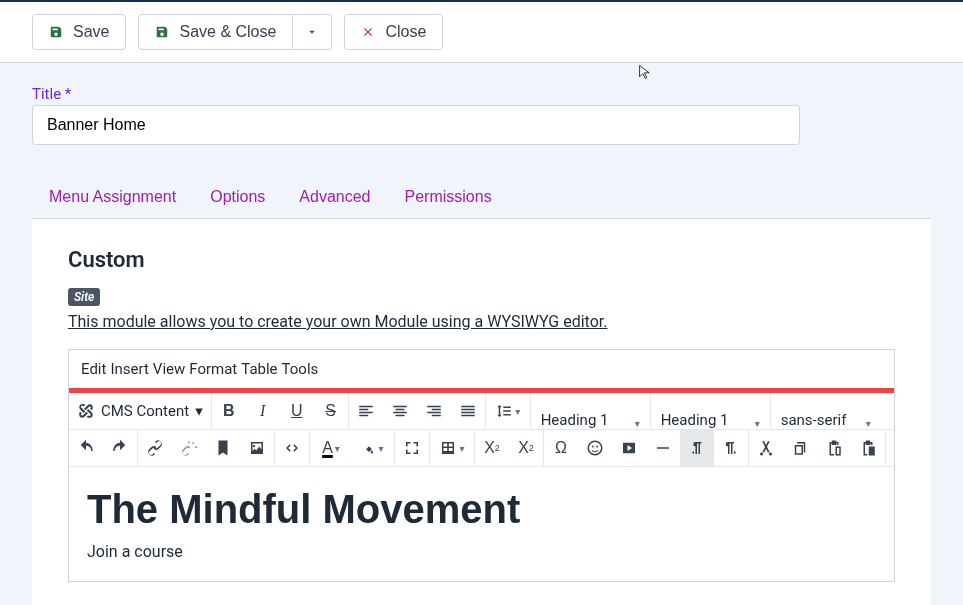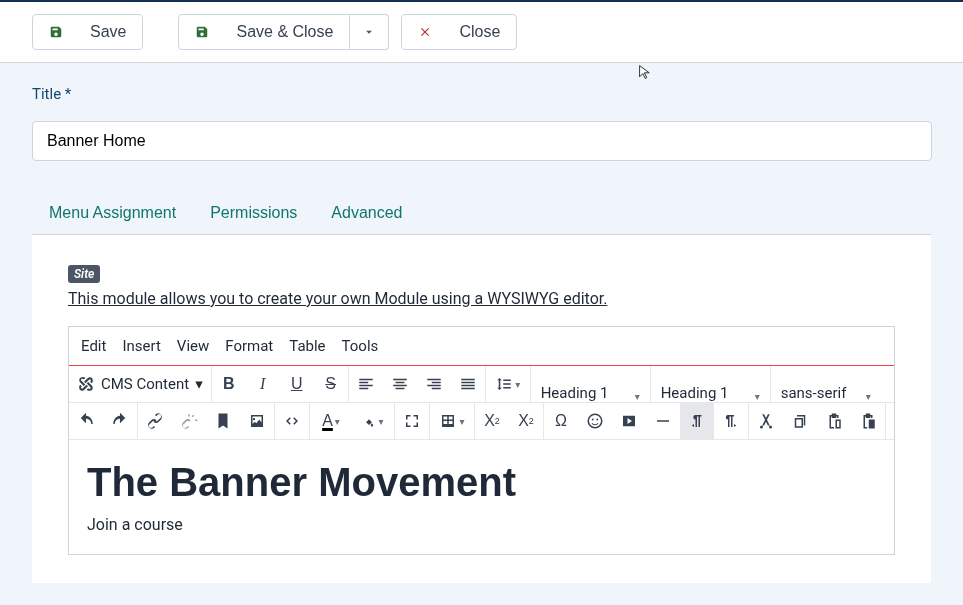--- a/index.html
+++ b/index.html
@@ -1,39 +1,39 @@
 <!DOCTYPE html>
 <html><head>
 <meta charset="utf-8">
 <style>
 * { box-sizing: border-box; margin: 0; padding: 0; }
 body { font-family: -apple-system, BlinkMacSystemFont, "Segoe UI", Roboto, Arial, sans-serif; background: #f0f4fb; width: 963px; height: 605px; overflow: hidden; color: #1f2937; }
 .toolbar-top { background: #fff; border-top: 2px solid #132f53; border-bottom: 1px solid #d1d5db; padding: 12px 32px; display: flex; gap: 12px; }
-.btn { display: inline-flex; align-items: center; gap: 27px; background: #fff; border: 1px solid #cbd5e0; border-radius: 4px; padding: 8px 16px; font-size: 16px; cursor: pointer; color: #374151; }
+.btn { display: inline-flex; align-items: center; gap: 10px; background: #fff; border: 1px solid #cbd5e0; border-radius: 4px; padding: 8px 16px; font-size: 16px; cursor: pointer; color: #374151; }
 .btn .ic { width: 14px; height: 14px; display: inline-flex; align-items: center; justify-content: center; }
 .btn-group { display: inline-flex; }
 .btn-group .btn { border-radius: 0; }
-.btn-group .btn:first-child { border-radius: 4px 0 0 4px; margin-left: 23px; }
+.btn-group .btn:first-child { border-radius: 4px 0 0 4px; }
 .btn-group .btn:last-child { border-radius: 0 4px 4px 0; border-left: 0; padding: 8px 12px; }
 .ic-save { fill: #2f6f3e; }
 .ic-close { fill: #c02a37; }
 .ic-caret { fill: #2f6f3e; }
 .form-section { padding: 22px 32px 0; }
-.label { font-size: 15px; color: #0c4a6e; margin-bottom: 18px; display: block; }
-.input { width: 900px; padding: 10px 14px; border: 1px solid #cbd5e0; border-radius: 4px; font-size: 16px; background:#fff; }
+.label { font-size: 15px; color: #6d28d9; margin-bottom: 2px; display: block; }
+.input { width: 768px; padding: 10px 14px; border: 1px solid #cbd5e0; border-radius: 4px; font-size: 16px; background:#fff; }
 .tabs { margin-top: 30px; border-bottom: 1px solid #d1d5db; display: flex; }
-.tab { padding: 12px 16px; font-size: 16px; cursor: pointer; border: 1px solid transparent; border-bottom: none; background: transparent; color:#0f766e; }
+.tab { padding: 12px 16px; font-size: 16px; cursor: pointer; border: 1px solid transparent; border-bottom: none; background: transparent; color:#a21caf; }
 .tab.active { background: #fff; border-color: #d1d5db; border-radius: 4px 4px 0 0; color: #1a56db; position: relative; }
 .tab.active::after { content:""; position:absolute; left:0; right:0; bottom:-1px; height:3px; background:#1a56db; border-radius: 0 0 2px 2px; }
 .content { background: #fff; padding: 28px 36px; }
 .section-title { font-size: 22px; font-weight: 600; margin-bottom: 14px; }
 .badge { display: inline-block; background: #4b5563; color: #fff; font-size: 12px; padding: 2px 6px; border-radius: 3px; font-weight:600;font-style:italic; }
 .desc { font-size: 16px; margin-top: 6px; margin-bottom: 18px; text-decoration: underline; }
 .editor { border: 1px solid #cbd5e0; background: #fff; }
-.menubar { display: flex; gap: 16px; padding: 10px 12px; border-bottom: 1px solid #ef4444; font-size: 15px; }
+.menubar { display: flex; gap: 4px; padding: 10px 12px; border-bottom: 5px solid #ef4444; font-size: 15px; }
 .menubar span { cursor: pointer; }
 .tbar { display: flex; border-bottom: 1px solid #e5e7eb; }
 .tgroup { display: flex; align-items: center; border-right: 1px solid #e5e7eb; }
 .tbtn { width: 34px; height: 36px; display: inline-flex; align-items: center; justify-content: center; cursor: pointer; font-size: 16px; color: #374151; background: transparent; border: none; }
 .tbtn.active { background: #e5e7eb; }
 .tbtn svg { width: 18px; height: 18px; fill: #374151; }
 .tbtn .caret { font-size: 10px; margin-left: 2px; color:#6b7280; }
 .tsel { display: inline-flex; align-items: flex-end; justify-content: space-between; padding: 0 10px; height: 36px; min-width: 120px; border-right: 1px solid #e5e7eb; cursor: pointer; font-size: 15px; }
 .tsel .caret { font-size: 10px; color: #6b7280; }
 .cms { display:inline-flex; align-items:center; gap:6px; padding: 0 8px; height:36px; cursor:pointer; font-size:15px; }
@@ -81,25 +81,27 @@
     <span>Close</span>
   </button>
 </div>
 
 <div class="form-section">
   <label class="label">Title *</label>
   <input class="input" type="text" value="Banner Home" style="">
 
   <div class="tabs">
     <button class="tab">Menu Assignment</button>
+    <button class="tab">Options</button>
+    <button class="tab">Advanced</button>
     <button class="tab">Permissions</button>
-    <button class="tab">Advanced</button>
   </div>
 
   <div class="content">
+    <div class="section-title">Custom</div>
     <span class="badge">Site</span>
     <div class="desc">This module allows you to create your own Module using a WYSIWYG editor.</div>
 
     <div class="editor">
       <div class="menubar">
         <span>Edit</span>
         <span>Insert</span>
         <span>View</span>
         <span>Format</span>
         <span>Table</span>
@@ -288,21 +290,21 @@
             </button>
           <button class="tbtn">
               <svg viewBox="0 0 24 24">
                 <path d="M9 2h6v2h3v4h-2V6h-1v2H9V6H8v14h3v2H6V4h3V2zm4 8h8v12h-8V10zm2 3h4v1h-4v-1zm0 3h4v1h-4v-1z"></path>
               </svg>
             </button>
         </div>
       </div>
 
       <div class="editor-body">
-        <h1>The Banner Movement</h1>
+        <h1>The Mindful Movement</h1>
         <p>Join a course</p>
       </div>
     </div>
   </div>
 </div>
 
 <svg class="cursor-arrow" viewBox="0 0 20 20">
     <path d="M2 2l0 14 4-4 3 6 2-1-3-6 6 0z" fill="#fff" stroke="#000" stroke-width="1"></path>
   </svg>
 

